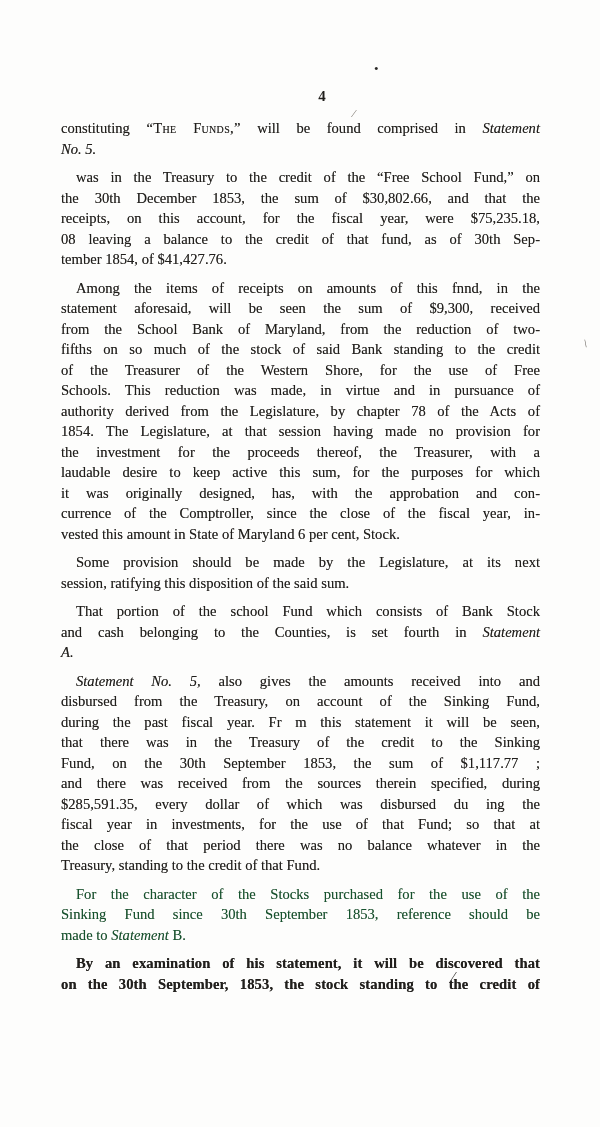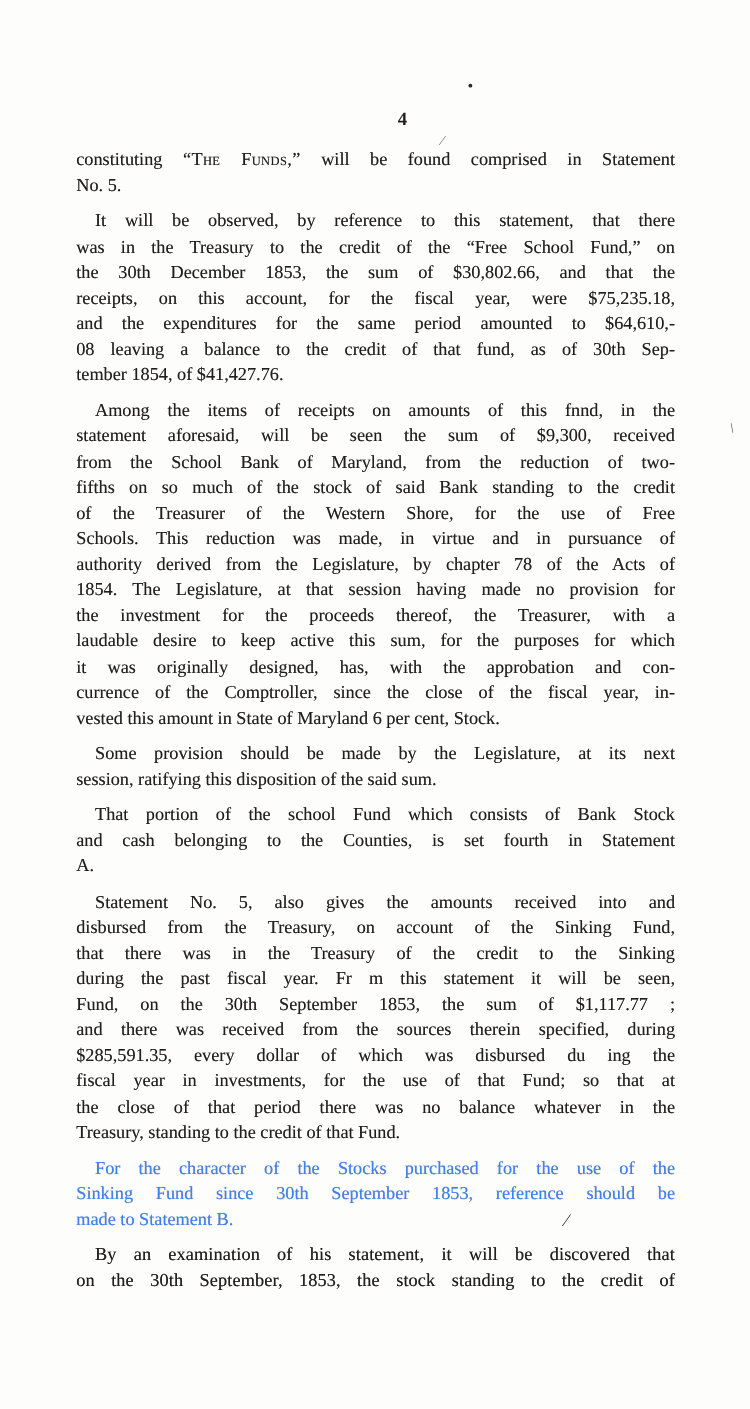--- a/index.html
+++ b/index.html
@@ -38,29 +38,29 @@
     line-height: 20.5px;
     white-space: normal;
     text-shadow: 0 0 0.4px rgba(30,28,25,0.55);
   }
   .line.fill {
     text-align: justify;
     text-align-last: justify;
   }
   .para.indent .line:first-child { text-indent: 15px; }
   .para.heavy .line {
-    font-weight: normal;
+    font-weight: bold;
     text-shadow: 0 0 0.5px rgba(20,18,16,0.7);
     letter-spacing: 0.1px;
   }
   .para.faded .line {
-    color: #3b82f6;
+    color: #14532d;
     text-shadow: 0 0 0.6px rgba(80,74,64,0.5);
   }
-  .it { }
+  .it { font-style: italic; }
   .sc { font-variant: small-caps; letter-spacing: 0.3px; }
   .artifact {
     position: absolute;
     color: #2a2825;
     font-size: 11px;
     line-height: 1;
   }
   .artifact.ink-dot { top: 62px; left: 374px; font-size: 13px; }
   .artifact.tick-top { top: 108px; left: 353px; color: #6b655c; font-style: italic; }
   .artifact.stray-mark { top: 338px; left: 584px; color: #55504a; transform: rotate(8deg); }
@@ -74,25 +74,23 @@
   <div class="page-number">4</div>
   <span class="artifact tick-top">⁄</span>
   <span class="artifact stray-mark">\</span>
   <span class="artifact slash-mark">⁄</span>
   <div class="text-block" id="paragraphs">
       <div class="para">
         <div class="line fill"><span>constituting </span><span class="sc">“The Funds,”</span><span> will be found comprised in </span><span class="it">Statement</span></div>
         <div class="line"><span class="it">No. 5.</span></div>
       </div>
       <div class="para indent">
-        <div class="line fill"><span>It will be observed, by reference to this statement, that there</span></div>
         <div class="line fill"><span>was in the Treasury to the credit of the “Free School Fund,” on</span></div>
         <div class="line fill"><span>the 30th December 1853, the sum of $30,802.66, and that the</span></div>
         <div class="line fill"><span>receipts, on this account, for the fiscal year, were $75,235.18,</span></div>
-        <div class="line fill"><span>and the expenditures for the same period amounted to $64,610,-</span></div>
         <div class="line fill"><span>08 leaving a balance to the credit of that fund, as of 30th Sep-</span></div>
         <div class="line"><span>tember 1854, of $41,427.76.</span></div>
       </div>
       <div class="para indent">
         <div class="line fill"><span>Among the items of receipts on amounts of this fnnd, in the</span></div>
         <div class="line fill"><span>statement aforesaid, will be seen the sum of $9,300, received</span></div>
         <div class="line fill"><span>from the School Bank of Maryland, from the reduction of two-</span></div>
         <div class="line fill"><span>fifths on so much of the stock of said Bank standing to the credit</span></div>
         <div class="line fill"><span>of the Treasurer of the Western Shore, for the use of Free</span></div>
         <div class="line fill"><span>Schools.  This reduction was made, in virtue and in pursuance of</span></div>
@@ -109,22 +107,22 @@
         <div class="line"><span>session, ratifying this disposition of the said sum.</span></div>
       </div>
       <div class="para indent">
         <div class="line fill"><span>That portion of the school Fund which consists of Bank Stock</span></div>
         <div class="line fill"><span>and cash belonging to the Counties, is set fourth in </span><span class="it">Statement</span></div>
         <div class="line"><span class="it">A.</span></div>
       </div>
       <div class="para indent">
         <div class="line fill"><span class="it">Statement No. 5,</span><span> also gives the amounts received into and</span></div>
         <div class="line fill"><span>disbursed from the Treasury, on account of the Sinking Fund,</span></div>
+        <div class="line fill"><span>during the past fiscal year.  Fr m this statement it will be seen,</span></div>
         <div class="line fill"><span>that there was in the Treasury of the credit to the Sinking</span></div>
-        <div class="line fill"><span>during the past fiscal year.  Fr m this statement it will be seen,</span></div>
         <div class="line fill"><span>Fund, on the 30th September 1853, the sum of $1,117.77 ;</span></div>
         <div class="line fill"><span>and there was received from the sources therein specified, during</span></div>
         <div class="line fill"><span>$285,591.35, every dollar of which was disbursed du ing the</span></div>
         <div class="line fill"><span>fiscal year in investments, for the use of that Fund; so that at</span></div>
         <div class="line fill"><span>the close of that period there was no balance whatever in the</span></div>
         <div class="line"><span>Treasury, standing to the credit of that Fund.</span></div>
       </div>
       <div class="para indent faded">
         <div class="line fill"><span>For the character of the Stocks purchased for the use of the</span></div>
         <div class="line fill"><span>Sinking Fund since 30th September 1853, reference should be</span></div>

